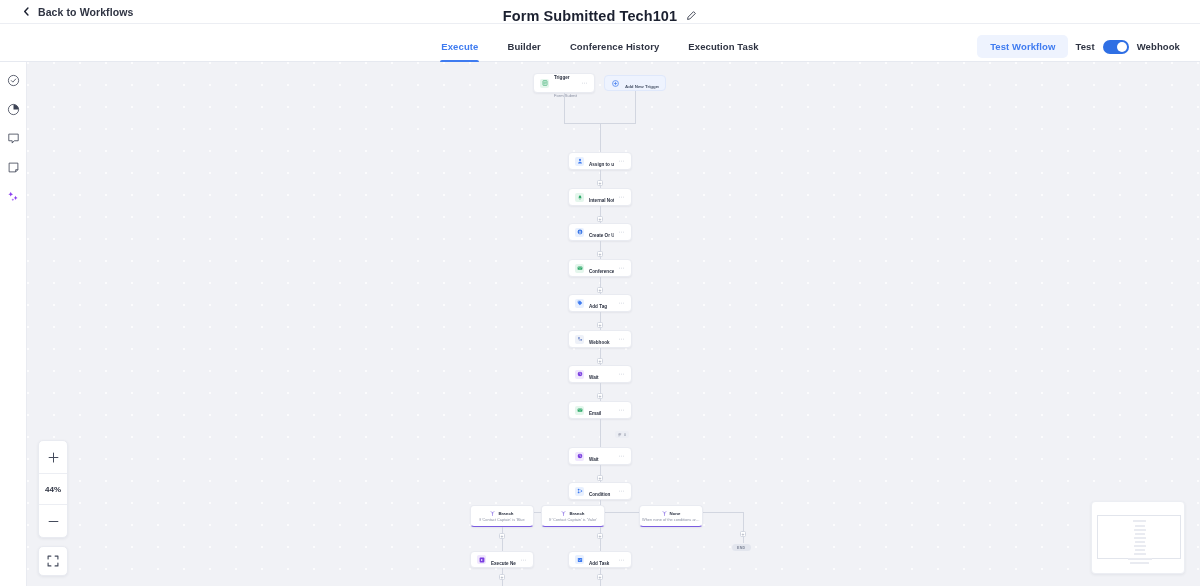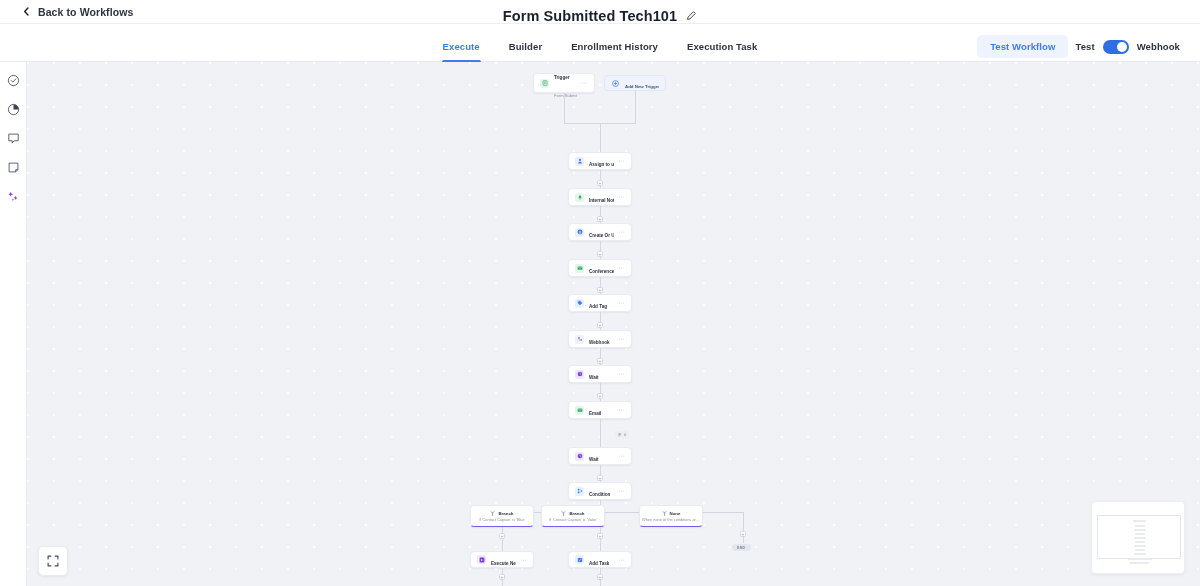--- a/index.html
+++ b/index.html
@@ -249,21 +249,21 @@
           </svg>
       </span>
     </div>
 
   </div>
 
   <div class="tabbar">
     <div class="tabs">
       <div class="tab active">Execute</div>
       <div class="tab">Builder</div>
-      <div class="tab">Enrollment History</div>
+      <div class="tab">Conference History</div>
       <div class="tab">Execution Task</div>
     </div>
     <div class="tabbar-right">
       <button class="test-btn">Test Workflow</button>
       <span class="draft-label">Test</span>
       <div class="toggle">
           <div class="knob"></div>
         </div>
       <span class="publish-label">Webhook</span>
     </div>
@@ -562,20 +562,33 @@
         </span>
         <span class="ndots">⋯</span>
       </div>
 
       <div class="conn" style="left:475px; top:506px; width:1px; height:18px;"></div>
       <div class="plus-dot" style="left:472px; top:512px;">+</div>
       <div class="conn" style="left:573px; top:506px; width:1px; height:18px;"></div>
       <div class="plus-dot" style="left:570px; top:512px;">+</div>
     </div>
 
+    <div class="zoomctl">
+      <div class="zbtn">
+        <svg width="13" height="13" viewBox="0 0 16 16">
+            <path d="M8 2.6v10.8M2.6 8h10.8" stroke="#444b5c" stroke-width="1.3" stroke-linecap="round"></path>
+          </svg>
+      </div>
+      <div class="zlevel">44%</div>
+      <div class="zbtn">
+        <svg width="13" height="13" viewBox="0 0 16 16">
+            <path d="M2.6 8h10.8" stroke="#444b5c" stroke-width="1.3" stroke-linecap="round"></path>
+          </svg>
+      </div>
+    </div>
     <div class="fitbtn">
       <svg width="14" height="14" viewBox="0 0 16 16">
         <path d="M2.4 5.6V2.4h3.2M10.4 2.4h3.2v3.2M13.6 10.4v3.2h-3.2M5.6 13.6H2.4v-3.2" fill="none" stroke="#444b5c" stroke-width="1.3" stroke-linecap="round" stroke-linejoin="round"></path>
       </svg>
     </div>
 
     <div class="minimap">
       <div class="vp"></div>
       <div class="mnode" style="left:41px; top:18px; width:13px; height:2px;"></div>
       <div class="mnode" style="left:43px; top:23px; width:10px; height:2px;"></div>

